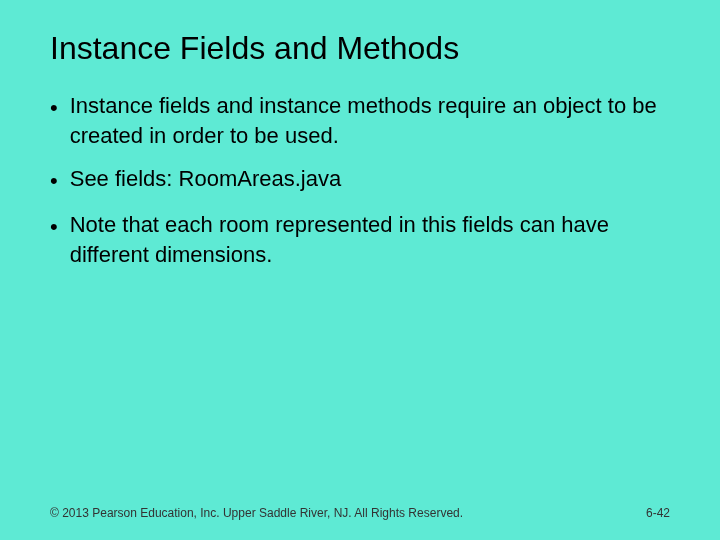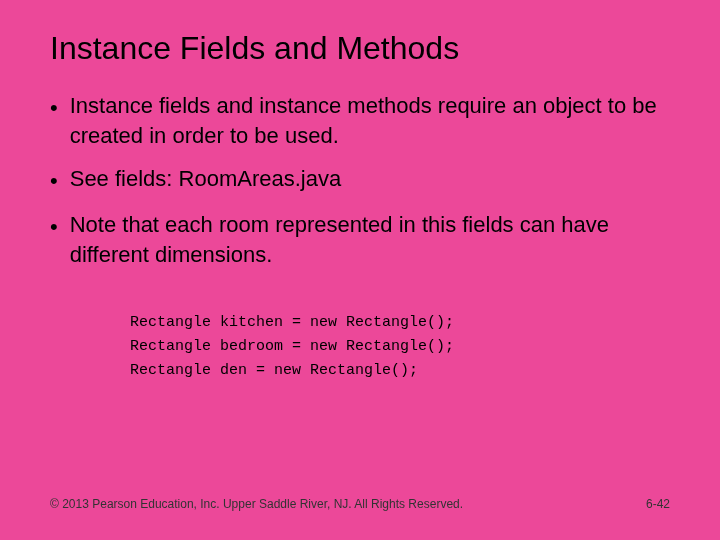--- a/index.html
+++ b/index.html
@@ -9,21 +9,21 @@
       height: 540px;
       background: #f0fff0;
       font-family: 'Times New Roman', Times, serif;
       overflow: hidden;
       position: relative;
     }
 
     .slide {
       width: 720px;
       height: 540px;
-      background: #ec4899;
+      background: #5eead4;
       padding: 30px 50px 20px 50px;
       display: flex;
       flex-direction: column;
     }
 
     .title {
       font-size: 32px;
       font-weight: normal;
       color: #000;
       margin-bottom: 24px;
@@ -64,21 +64,21 @@
       margin-left: 80px;
       margin-top: 10px;
       font-family: 'Courier New', Courier, monospace;
       font-size: 15px;
       color: #000;
       line-height: 1.6;
     }
 
     .footer {
       position: absolute;
-      bottom: 29px;
+      bottom: 20px;
       left: 50px;
       right: 50px;
       display: flex;
       justify-content: space-between;
       font-size: 12px;
       color: #333;
       font-family: Arial, Helvetica, sans-serif;
     }
   </style>
 </head>
@@ -102,24 +102,19 @@
       </span>
     </li>
 
     <li class="bullet-item">
       <span class="bullet-dot">•</span>
       <span class="bullet-text">Note that each room represented in this fields can have different dimensions.</span>
     </li>
 
   </ul>
 
-  <div class="code-block">
-    <div>Rectangle kitchen = new Rectangle();</div>
-    <div>Rectangle bedroom = new Rectangle();</div>
-    <div>Rectangle den = new Rectangle();</div>
-  </div>
 
   <div class="footer">
     <span>© 2013 Pearson Education, Inc. Upper Saddle River, NJ. All Rights Reserved.</span>
     <span>6-42</span>
   </div>
 
 </div>
 
 </body></html>

